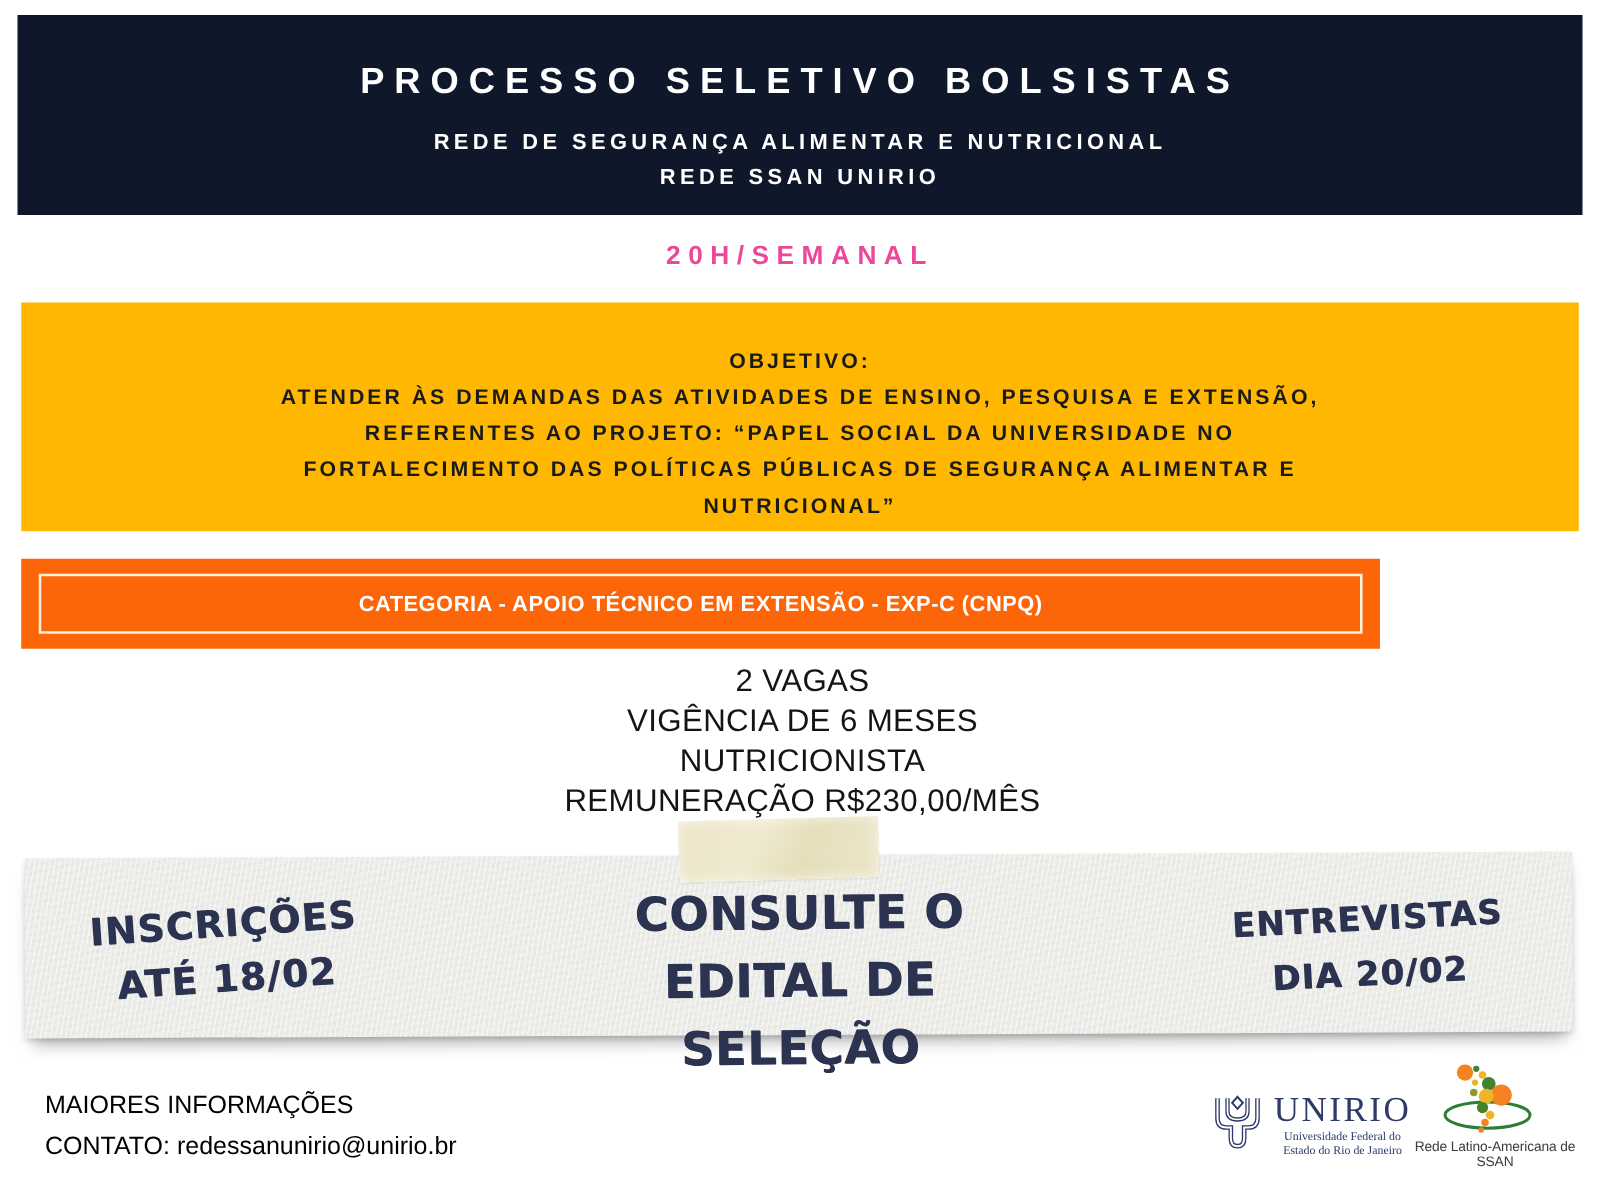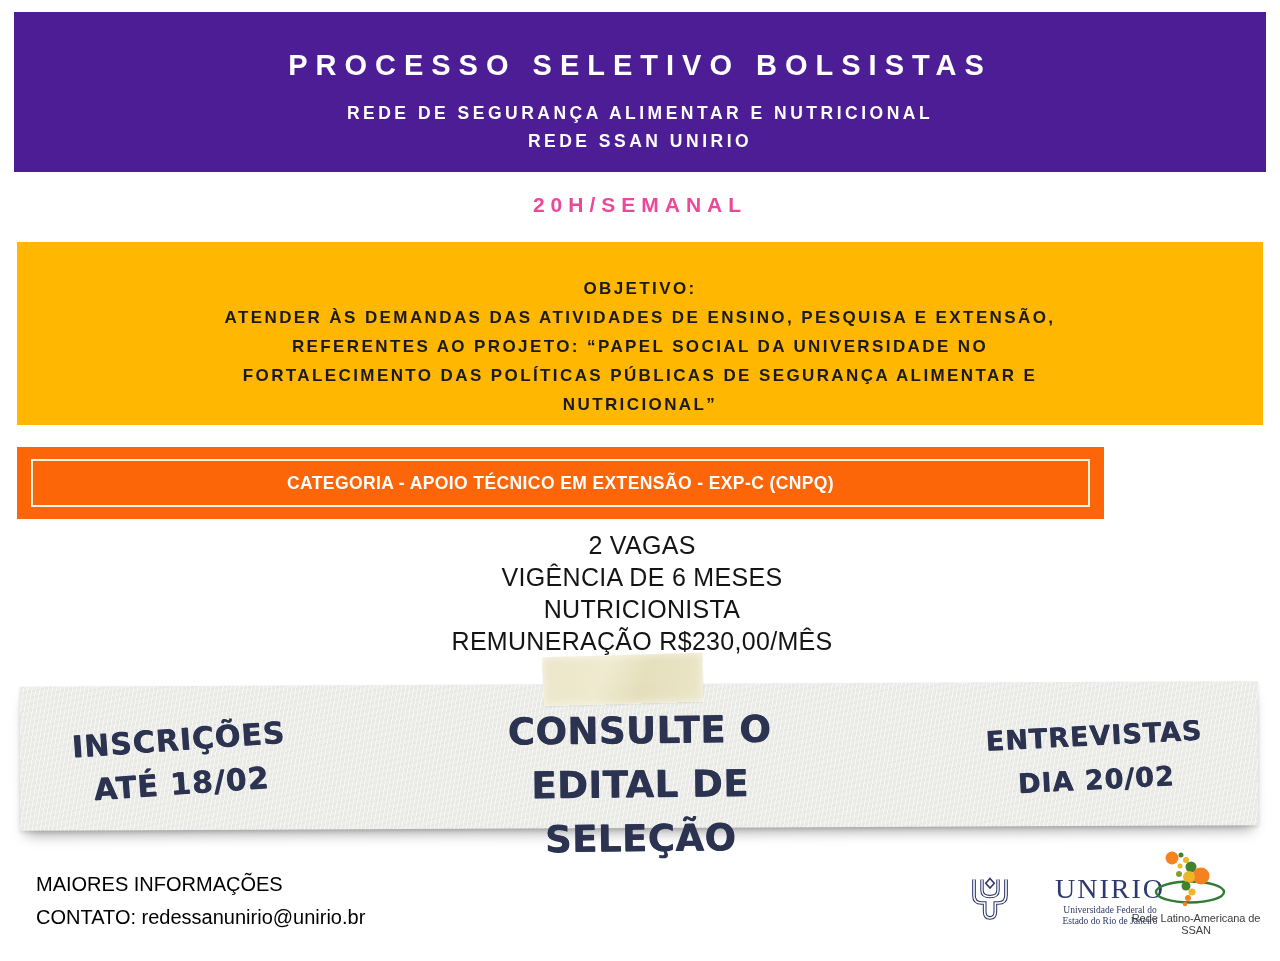--- a/index.html
+++ b/index.html
@@ -1,21 +1,21 @@
 <!DOCTYPE html>
 <html><head>
 <meta charset="utf-8">
 <style>
   html,body{margin:0;padding:0;background:#fff;}
   .poster{position:relative;width:1280px;height:961px;background:#ffffff;overflow:hidden;
           font-family:"Liberation Sans","DejaVu Sans",sans-serif;}
 
   
   .green-banner{position:absolute;left:14px;top:12px;width:1252px;height:160px;
-                background:#4c1d95;color:#fff;text-align:center;}
+                background:#0f172a;color:#fff;text-align:center;}
   .poster-title{margin-top:37px;font-size:29px;font-weight:700;letter-spacing:8px;}
   .poster-subtitle{font-size:17.5px;font-weight:700;letter-spacing:3.5px;}
   .sub1{margin-top:21px;}
   .sub2{margin-top:7px;}
 
   
   .workload{position:absolute;left:0;top:193px;width:100%;text-align:center;
             font-size:21px;font-weight:700;letter-spacing:6px;color:#ec4899;}
 
   
@@ -52,21 +52,21 @@
   .note-left{left:55px;top:718px;width:250px;font-size:30px;line-height:44px;
              letter-spacing:1px;transform:rotate(-4deg);}
   .note-center{left:430px;top:704px;width:420px;font-size:37px;line-height:54px;
                letter-spacing:0.5px;transform:rotate(-0.6deg);}
   .note-right{left:975px;top:714px;width:240px;font-size:27px;line-height:44px;
               letter-spacing:1px;transform:rotate(-3deg);}
 
   
   .footer-contact{position:absolute;left:36px;top:868px;font-size:20px;line-height:33px;color:#000;}
 
-  .unirio-logo{position:absolute;left:966px;top:869px;display:flex;align-items:flex-end;gap:36px;}
+  .unirio-logo{position:absolute;left:966px;top:869px;display:flex;align-items:center;}
   .unirio-mark{width:48px;height:56px;}
   .unirio-text{margin-left:5px;color:#2d3a6a;}
   .unirio-name{font-family:"Liberation Serif","DejaVu Serif",serif;font-size:28px;
                letter-spacing:2px;line-height:32px;margin-top:4px;}
   .unirio-sub{font-family:"Liberation Serif","DejaVu Serif",serif;font-size:9.5px;
               line-height:11px;text-align:center;}
 
   .ssan-logo{position:absolute;left:1128px;top:848px;width:136px;text-align:center;}
   .ssan-mark{width:136px;height:64px;display:block;}
   .ssan-label{margin-top:0;font-size:11px;color:#3c3c3c;letter-spacing:-0.1px;}

